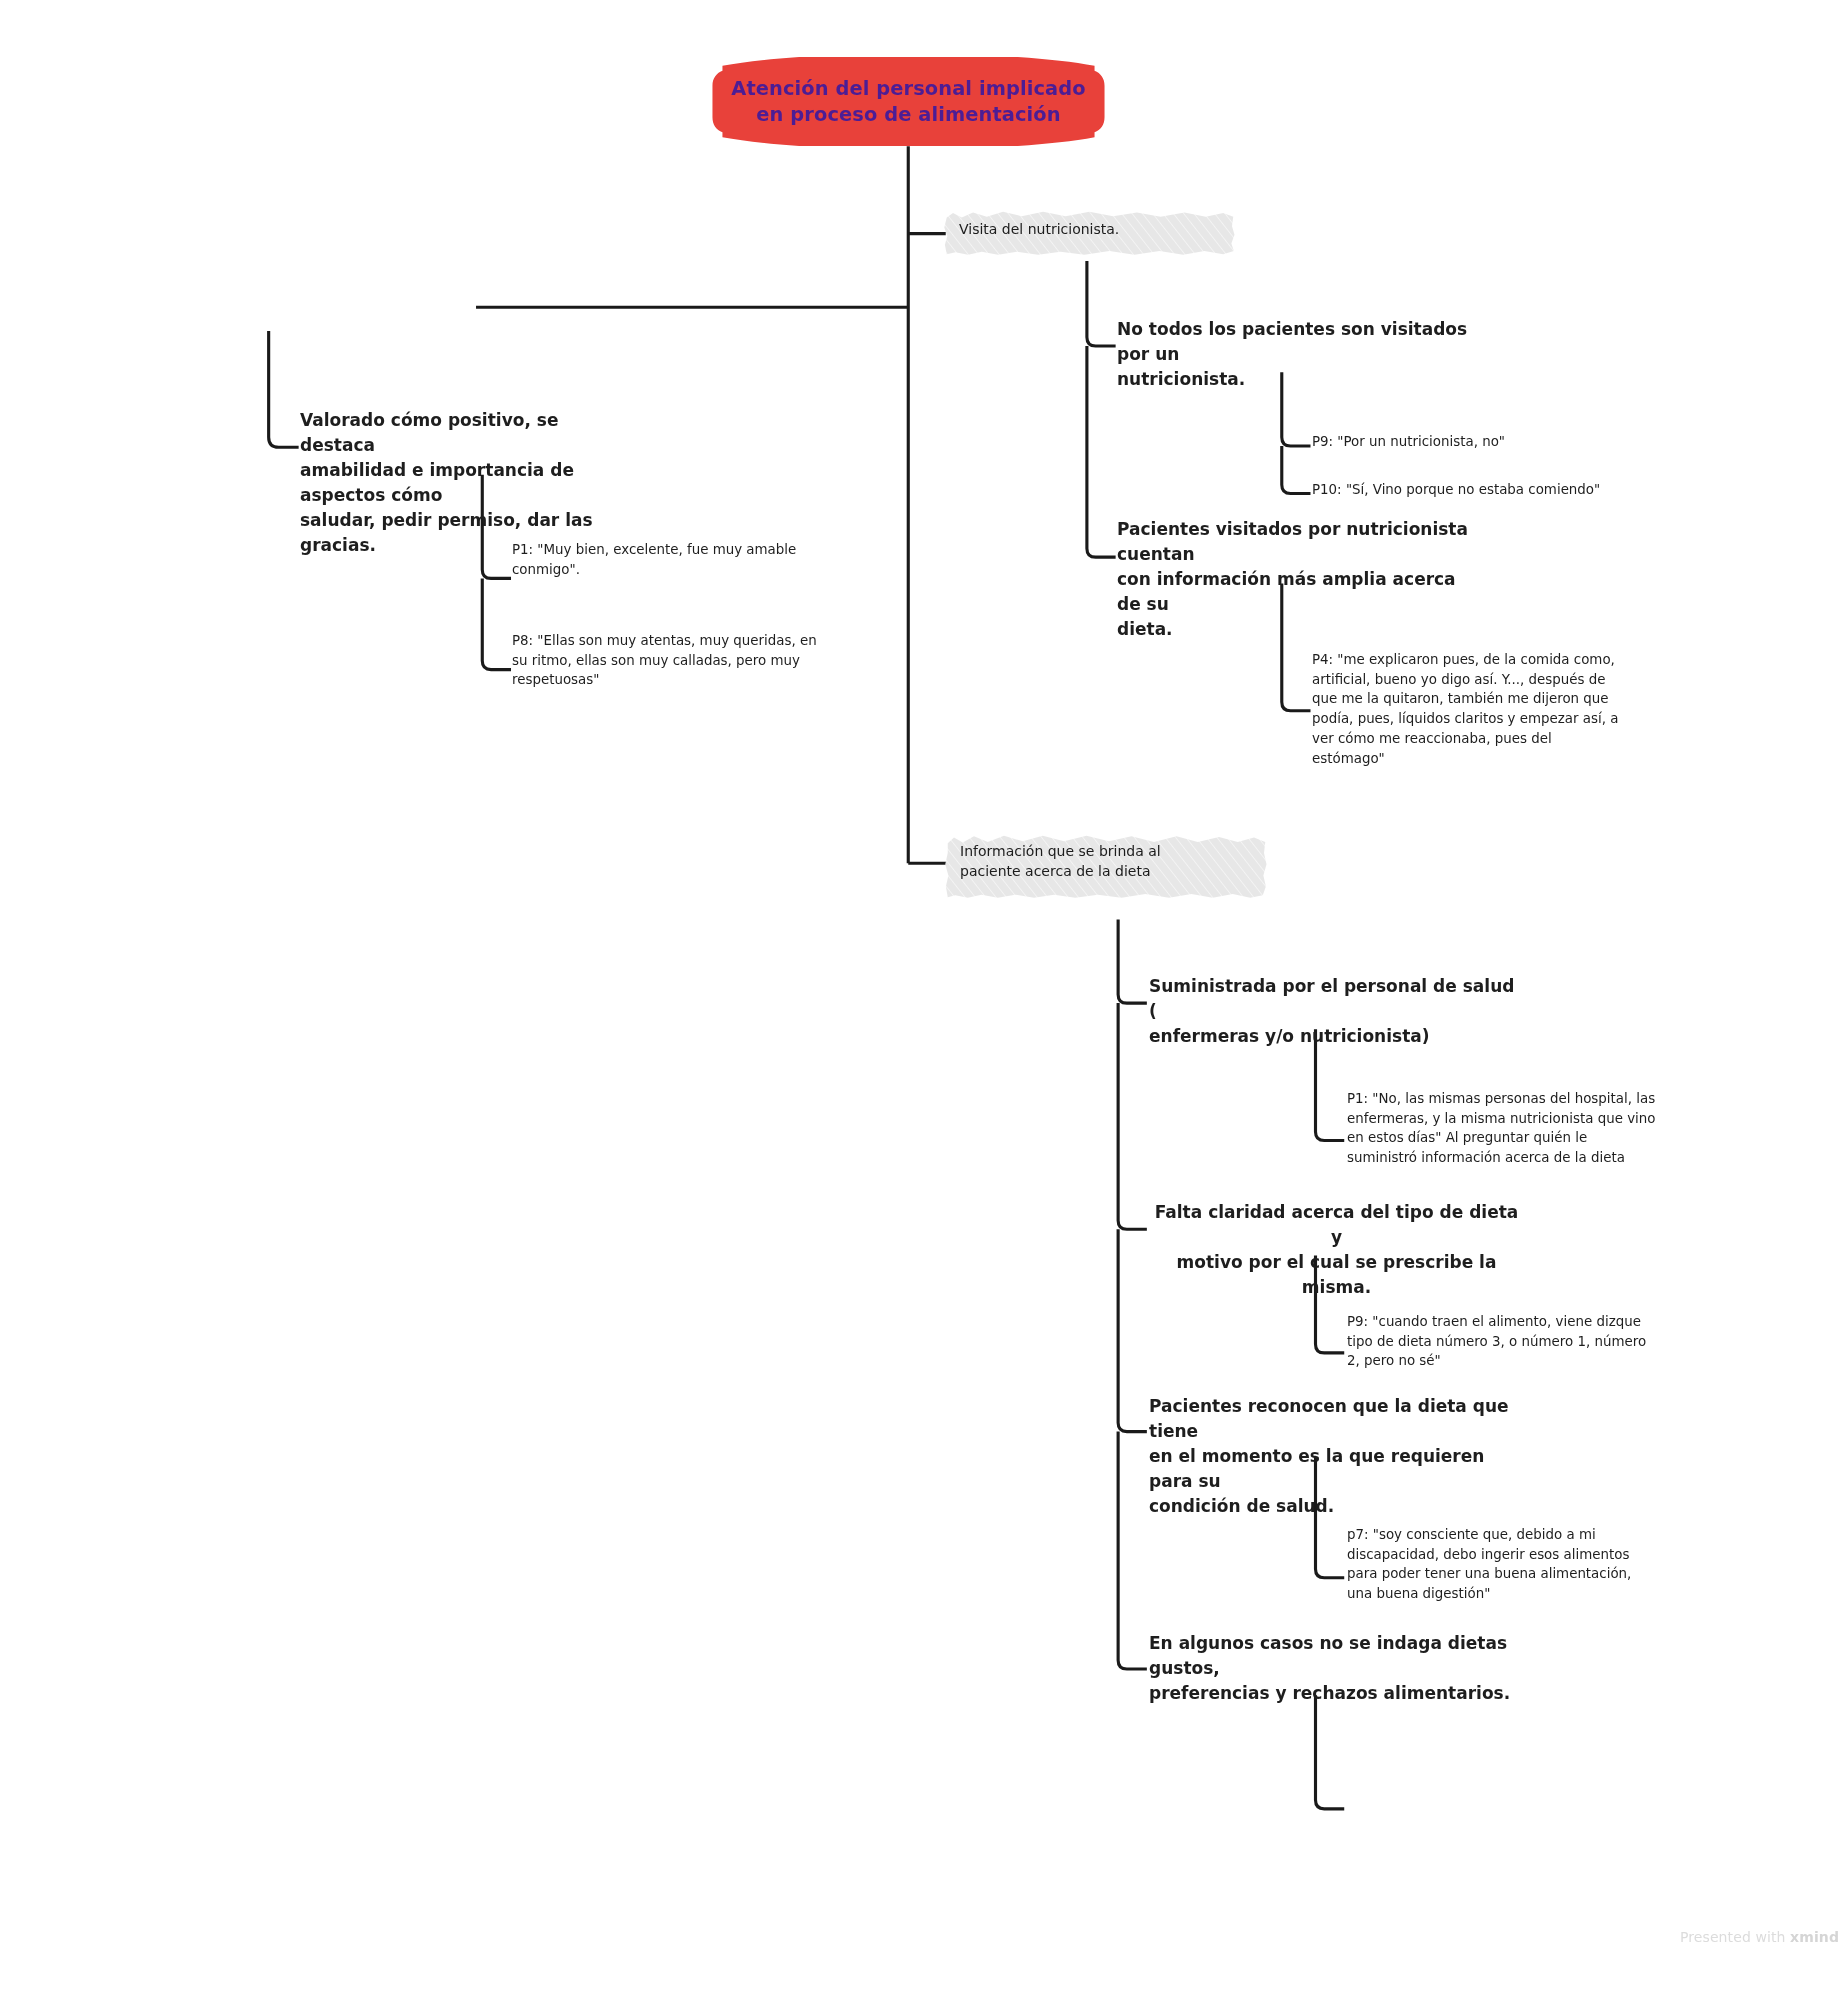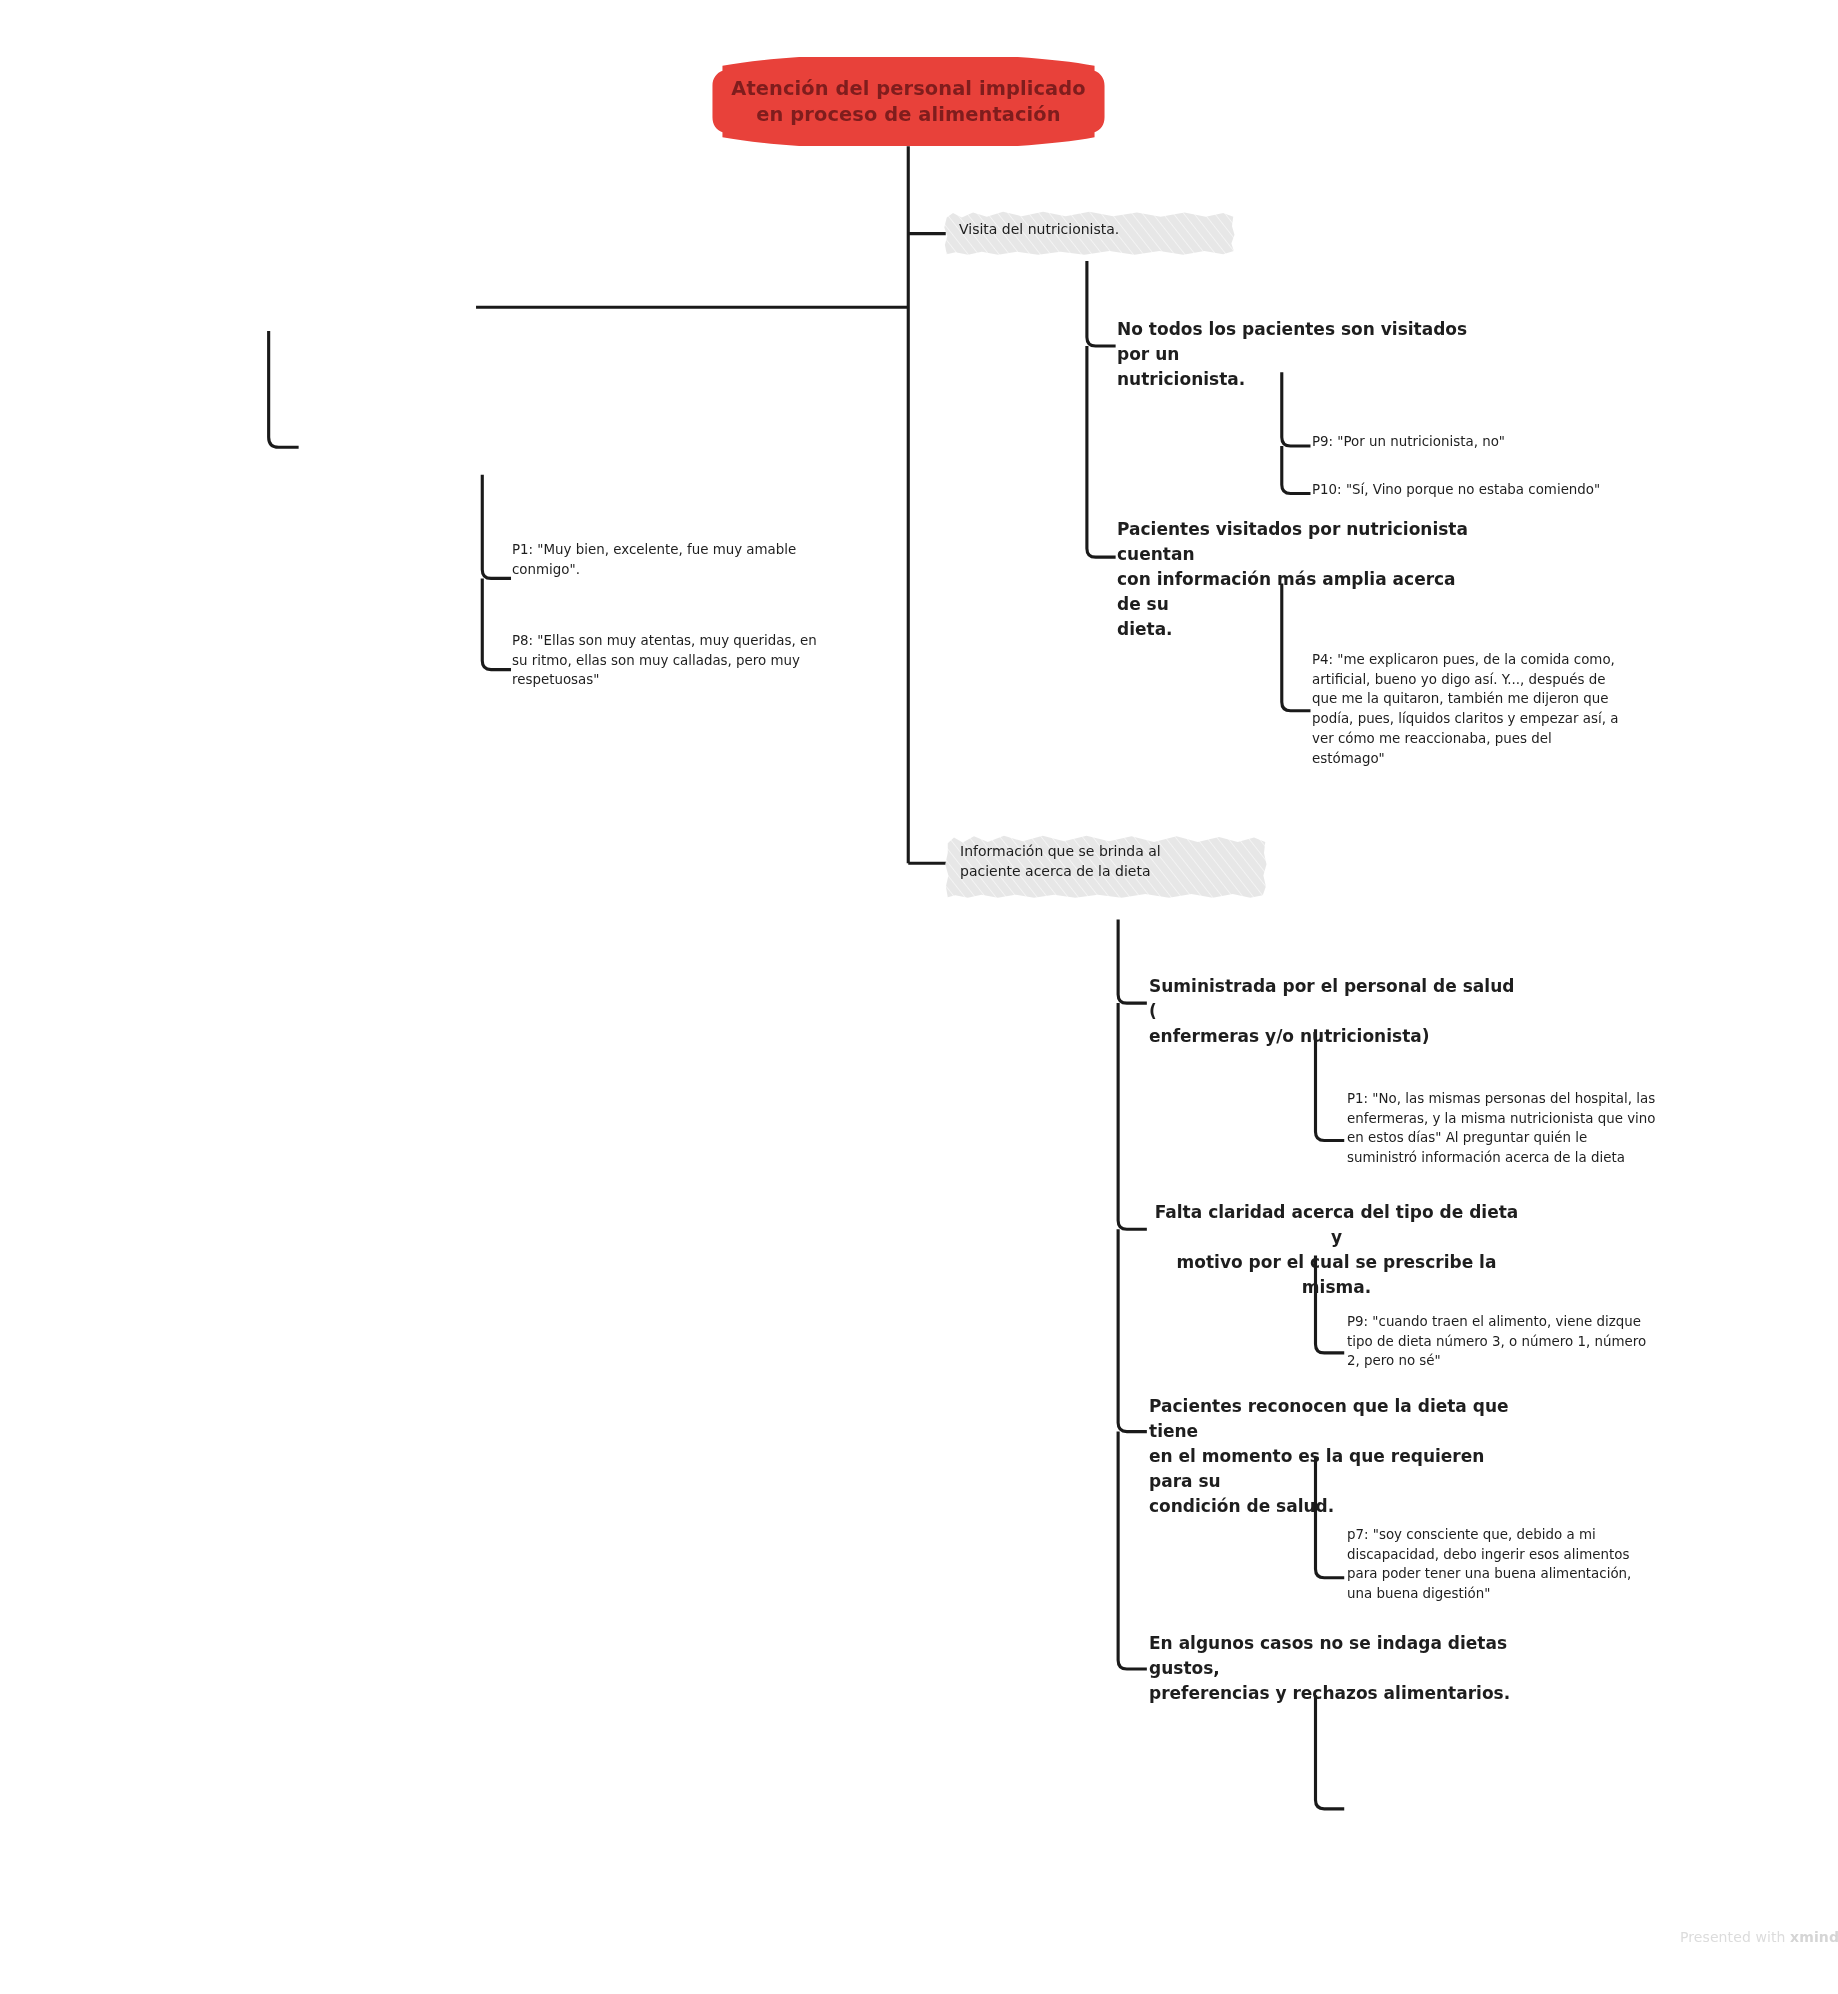--- a/index.html
+++ b/index.html
@@ -32,21 +32,21 @@
     pointer-events: none;
   }
 
   
   .root-node {
     position: absolute;
     display: flex;
     align-items: center;
     justify-content: center;
     text-align: center;
-    color: #7f1d1d;
+    color: #4c1d95;
     font-size: 19.4px;
     font-weight: 700;
     line-height: 1.30;
     letter-spacing: 0.1px;
     padding: 0 32px;
     box-sizing: border-box;
   }
   .root-shape {
     position: absolute;
     left: 0; top: 0;
@@ -174,20 +174,23 @@
                C 50 116 44 108 44 96
                L 44 46
                C 44 34 50 26 60 22
                Z" fill="#e8413a"></path>
     </svg>
     <span class="root-text">Atención del personal    implicado
 en proceso de alimentación</span>
   </div>
 
 
+  <div class="topic-node" style="left:300px; top:408px; width:337px;">Valorado cómo positivo, se destaca
+amabilidad e importancia de aspectos cómo
+saludar, pedir permiso, dar las gracias.</div>
 
   <div class="quote-node" style="left:512px; top:540px; width:375px;">P1: "Muy bien, excelente, fue muy amable
 conmigo".</div>
   <div class="quote-node" style="left:512px; top:631px; width:375px;">P8: "Ellas son muy atentas, muy queridas, en
 su ritmo, ellas son muy calladas, pero muy
 respetuosas"</div>
 
   <div class="branch-node" style="left:943px; top:210px; width:294px; height:46px;">
     <svg class="scribble" viewBox="0 0 470 74" preserveAspectRatio="none" xmlns="http://www.w3.org/2000/svg">
       <defs>

